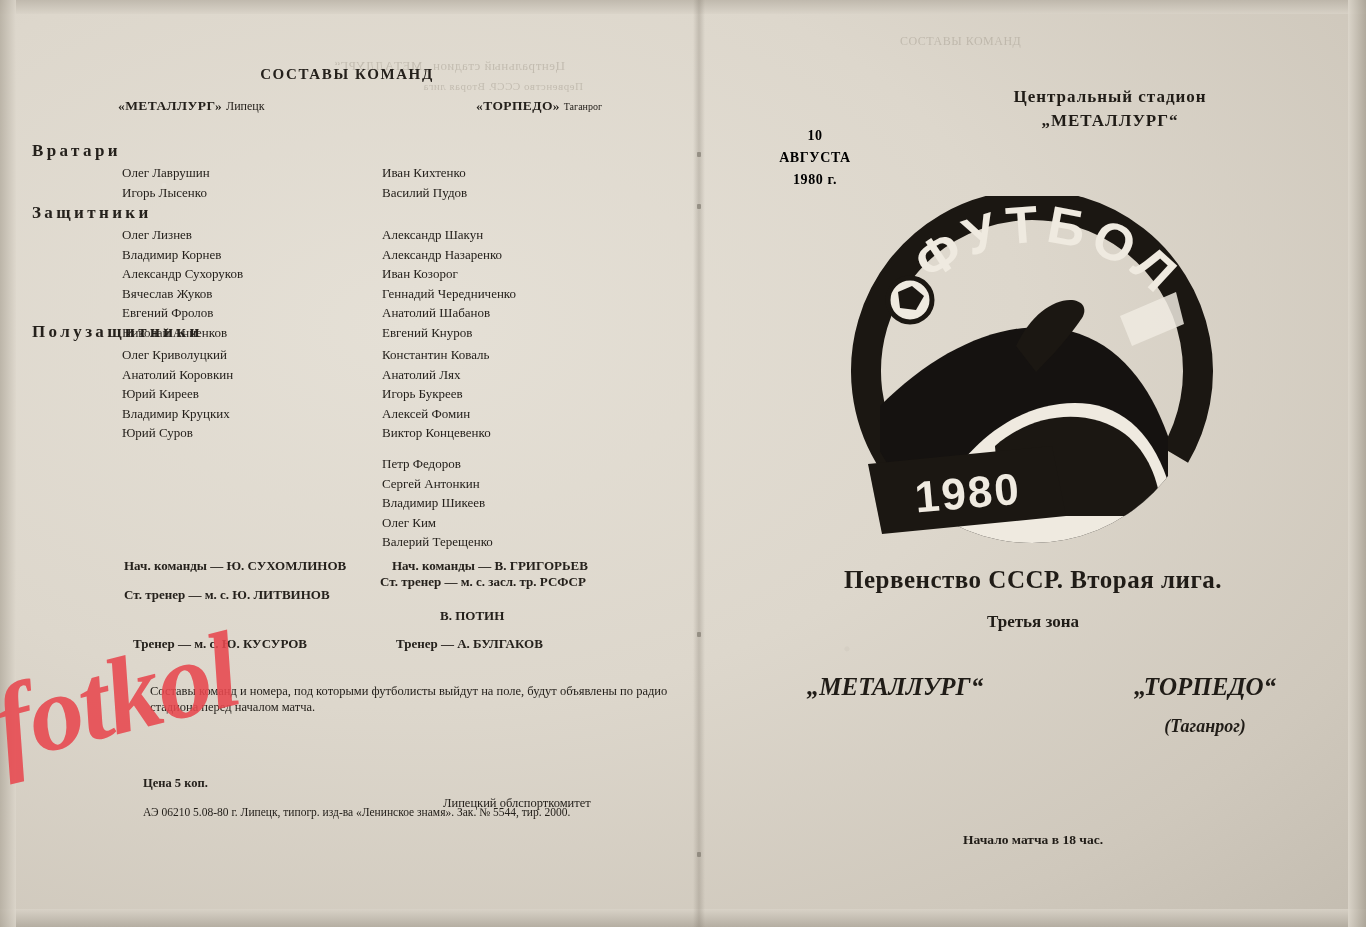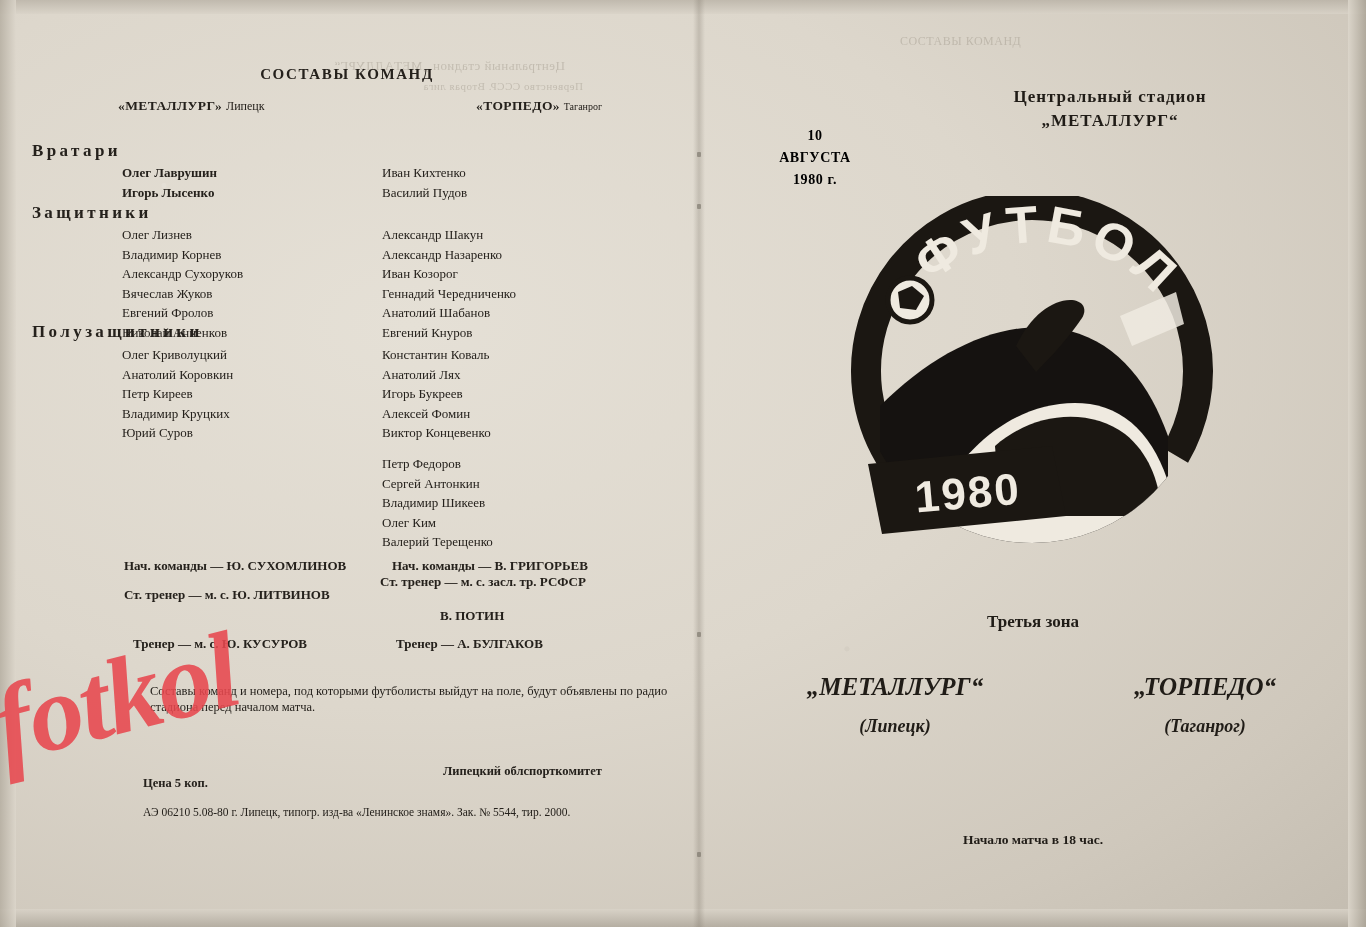--- a/index.html
+++ b/index.html
@@ -36,21 +36,21 @@
   .team-r{position:absolute;left:476px;top:0;font-size:13.5px;font-weight:bold;letter-spacing:.4px;}
   .team-r .city{font-weight:normal;font-size:10px;letter-spacing:0;}
 
   .sec-head{position:absolute;width:694px;text-align:left;font-size:17px;font-weight:bold;letter-spacing:3.4px;padding-left:32px;}
   .col-left{position:absolute;left:122px;font-size:13px;line-height:19.5px;}
   .col-right{position:absolute;left:382px;font-size:13px;line-height:19.5px;}
 
   .staff{position:absolute;font-size:13px;}
   .note{position:absolute;left:150px;top:683px;width:520px;font-size:12.5px;line-height:16px;}
   .price{position:absolute;left:143px;top:776px;font-size:12.5px;font-weight:bold;}
-  .sportcom{position:absolute;left:443px;top:764px;font-size:12.5px;font-weight:bold;}
+  .sportcom{position:absolute;left:443px;top:796px;font-size:12.5px;font-weight:normal;}
   .imprint{position:absolute;left:143px;top:805px;width:530px;font-size:11.5px;line-height:15px;}
 
   
   .right{position:absolute;left:700px;top:0;width:666px;height:927px;color:#201c17;text-align:center;}
   .stadium{position:absolute;left:160px;top:85px;width:500px;text-align:center;font-size:17px;font-weight:bold;letter-spacing:1px;line-height:24px;}
   .date{position:absolute;left:745px;top:125px;width:140px;text-align:center;font-size:14px;font-weight:bold;line-height:22px;letter-spacing:.6px;}
 
   
   .emblem{position:absolute;left:120px;top:190px;width:420px;height:370px;}
   .emblem svg{display:block;}
@@ -107,21 +107,21 @@
         <span>«МЕТАЛЛУРГ»</span>
         <span class="city">Липецк</span>
       </div>
       <div class="team-r">
         <span>«ТОРПЕДО»</span>
         <span class="city">Таганрог</span>
       </div>
     </div>
 
     <div class="sec-head" style="top:141px;">Вратари</div>
-    <div class="col-left" style="top:163px;font-weight:bold;">
+    <div class="col-left" style="top:163px;">
       <div>Олег Лаврушин</div>
       <div>Игорь Лысенко</div>
     </div>
     <div class="col-right" style="top:163px;">
       <div>Иван Кихтенко</div>
       <div>Василий Пудов</div>
     </div>
 
     <div class="sec-head" style="top:203px;">Защитники</div>
     <div class="col-left" style="top:225px;">
@@ -138,21 +138,21 @@
       <div>Иван Козорог</div>
       <div>Геннадий Чередниченко</div>
       <div>Анатолий Шабанов</div>
       <div>Евгений Кнуров</div>
     </div>
 
     <div class="sec-head" style="top:322px;">Полузащитники</div>
     <div class="col-left" style="top:345px;">
       <div>Олег Криволуцкий</div>
       <div>Анатолий Коровкин</div>
-      <div>Петр Киреев</div>
+      <div>Юрий Киреев</div>
       <div>Владимир Круцких</div>
       <div>Юрий Суров</div>
     </div>
     <div class="col-right" style="top:345px;">
       <div>Константин Коваль</div>
       <div>Анатолий Лях</div>
       <div>Игорь Букреев</div>
       <div>Алексей Фомин</div>
       <div>Виктор Концевенко</div>
     </div>
@@ -233,24 +233,24 @@
       </text>
 
       <g>
         <path d="M 48 268 L 232 250 L 246 320 L 62 338 Z" fill="#1b1712"></path>
         <text x="148" y="312" text-anchor="middle" font-family="Liberation Sans, sans-serif" font-size="44" font-weight="bold" fill="#efeae0" letter-spacing="2" transform="rotate(-5 148 300)">1980</text>
       </g>
     </svg>
   </div>
 
   <div class="right" style="pointer-events:none;">
+    <div class="champ">Первенство СССР. Вторая лига.</div>
     <div class="zone">Третья зона</div>
 
     <div class="m-name">„МЕТАЛЛУРГ“</div>
-    <div class="m-city">(Липецк)</div>
 
     <div class="t-name">„ТОРПЕДО“</div>
     <div class="t-city">(Таганрог)</div>
 
     <div class="kickoff">Начало матча в 18 час.</div>
   </div>
 
   <div class="wm">fotkol</div>
   <div class="grain"></div>
 </div>

